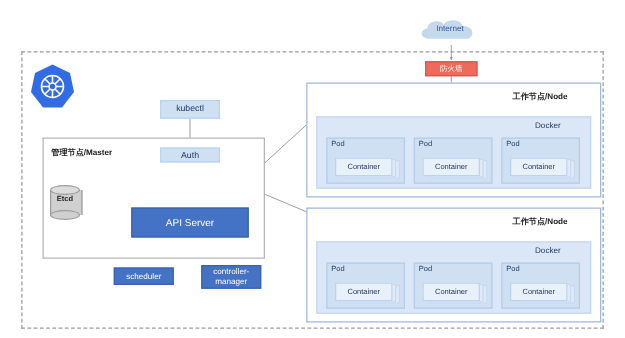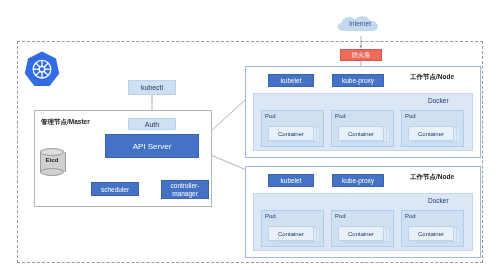--- a/index.html
+++ b/index.html
@@ -13,21 +13,21 @@
   .cluster-border{
     left:17px;top:41px;width:466px;height:222px;
     border:1px dashed #9a9a9a;background:transparent;
   }
 
   
   .k8s-logo{left:22px;top:50px;width:40px;height:40px;}
 
   
   .box{display:flex;align-items:center;justify-content:center;text-align:center;}
-  .box-dark{background:#4472c4;color:#ffffff;border:1px solid #3b63ac;}
+  .box-dark{background:#4472c4;color:#ffffff;border:1px solid #3b63ac;margin-top:32px;}
   .box-light{background:#cfe0f3;color:#1f3864;border:1px solid #b9d2ee;}
   .box-red{background:#ed6b5a;color:#ffffff;border:1px solid #d9534f;}
 
   .kubectl{left:128px;top:80px;width:48px;height:15px;font-size:7px;}
   .auth{left:128px;top:118px;width:48px;height:12px;font-size:7px;}
   .apiserver{left:105px;top:134px;width:94px;height:24px;font-size:8px;}
   .scheduler{left:91px;top:182px;width:48px;height:14px;font-size:6.5px;}
   .ctrlmgr{left:161px;top:180px;width:48px;height:19px;font-size:6.5px;line-height:1.15;}
 
   

